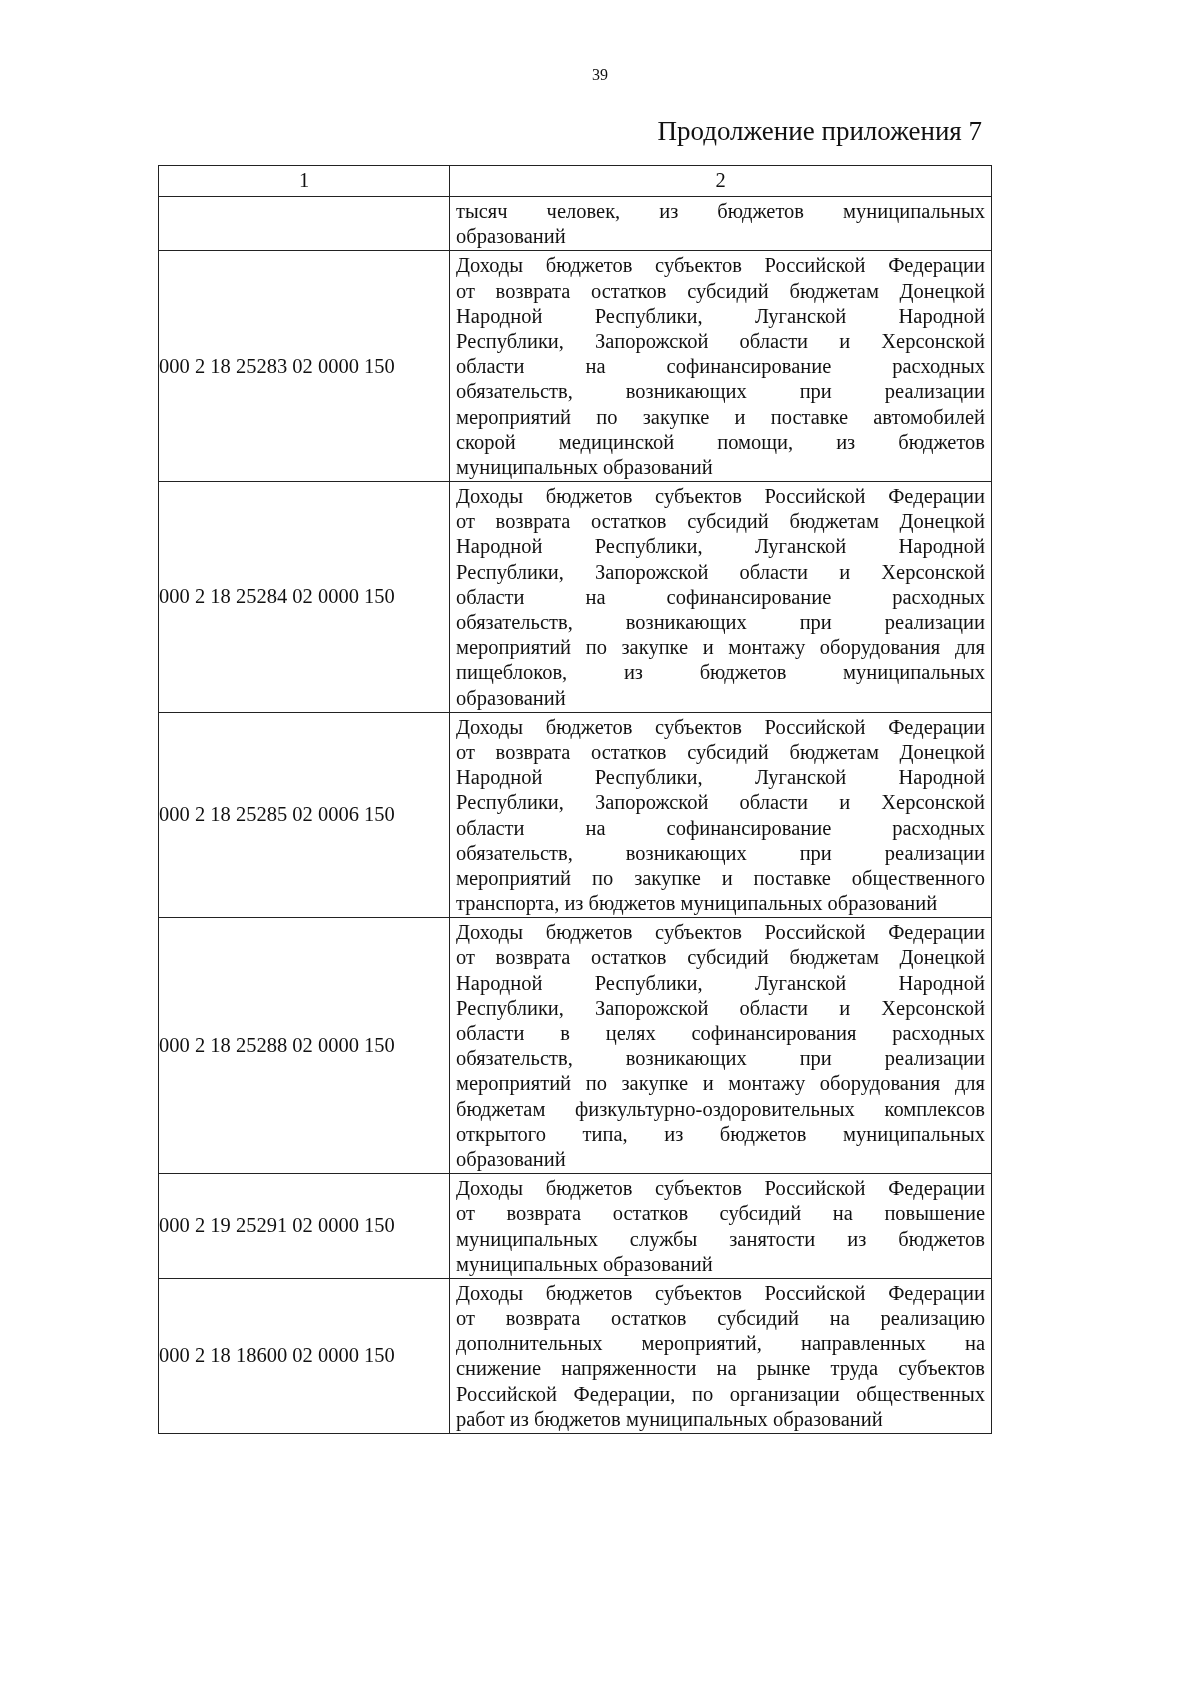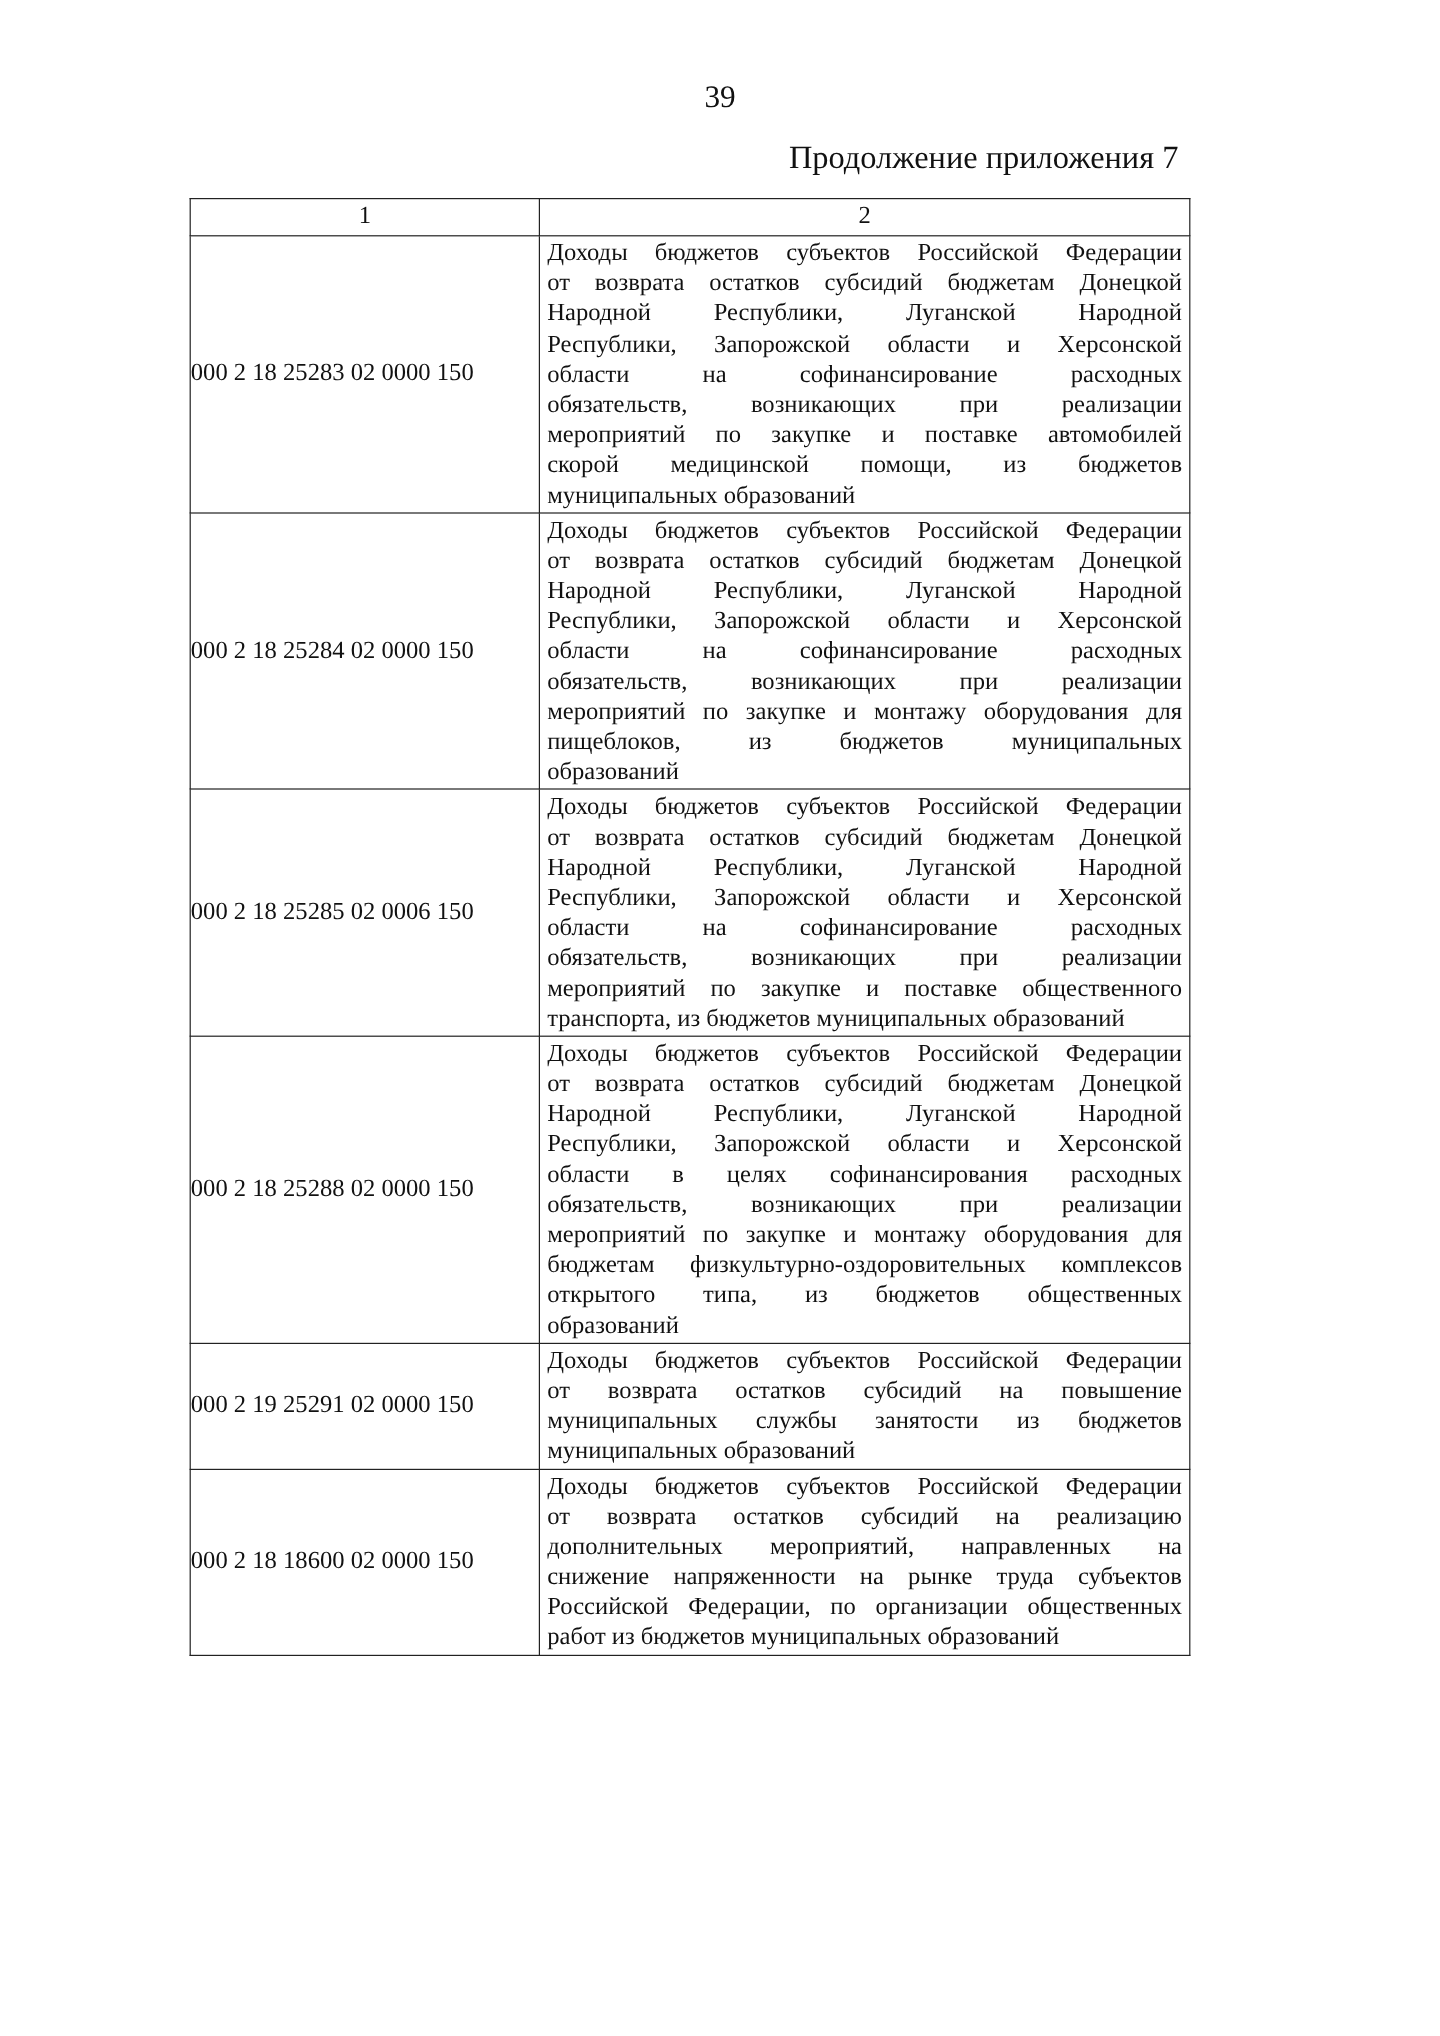--- a/index.html
+++ b/index.html
@@ -1,17 +1,17 @@
 <!DOCTYPE html>
 <html><head>
 <meta charset="utf-8">
 <style>
   html, body { margin: 0; padding: 0; background: #ffffff; }
   body { width: 1200px; height: 1697px; position: relative; font-family: "Liberation Serif", serif; color: #111; }
-  .page-number { position: absolute; top: 66px; left: 0; width: 1200px; text-align: center; font-size: 26px; }
+  .page-number { position: absolute; top: 66px; left: 0; width: 1200px; text-align: center; font-size: 16px; }
   .continuation { position: absolute; top: 116px; right: 218px; font-size: 27px; }
   table.main { position: absolute; top: 165px; left: 158px; width: 833px; border-collapse: collapse; table-layout: fixed; }
   table.main td { border: 1.5px solid #222; font-size: 20.5px; line-height: 25.2px; vertical-align: middle; padding: 0; }
   col.c1 { width: 291px; }
   col.c2 { width: 542px; }
   .hdr td { text-align: center; height: 30px; }
   .code { text-align: left; white-space: nowrap; }
   .desc { padding: 2px 6px 1px 6px !important; }
   .line { display: block; text-align: justify; text-align-last: justify; height: 25.2px; overflow: hidden; }
   .line.last { text-align-last: left; }
@@ -25,20 +25,27 @@
 <table class="main">
   <colgroup>
       <col class="c1">
       <col class="c2">
     </colgroup>
   <tbody id="tbody">
     <tr class="hdr">
       <td>1</td>
       <td>2</td>
     </tr>
+  <tr>
+        <td class="code"></td>
+        <td class="desc">
+          <span class="line">тысяч человек, из бюджетов муниципальных</span>
+          <span class="line last">образований</span>
+        </td>
+      </tr>
       <tr>
         <td class="code">000  2 18 25283 02 0000 150</td>
         <td class="desc">
           <span class="line">Доходы бюджетов субъектов Российской Федерации</span>
           <span class="line">от возврата остатков субсидий бюджетам Донецкой</span>
           <span class="line">Народной Республики, Луганской Народной</span>
           <span class="line">Республики, Запорожской области и Херсонской</span>
           <span class="line">области на софинансирование расходных</span>
           <span class="line">обязательств, возникающих при реализации</span>
           <span class="line">мероприятий по закупке и поставке автомобилей</span>
@@ -77,21 +84,21 @@
         <td class="code">000  2 18 25288 02 0000 150</td>
         <td class="desc">
           <span class="line">Доходы бюджетов субъектов Российской Федерации</span>
           <span class="line">от возврата остатков субсидий бюджетам Донецкой</span>
           <span class="line">Народной Республики, Луганской Народной</span>
           <span class="line">Республики, Запорожской области и Херсонской</span>
           <span class="line">области в целях софинансирования расходных</span>
           <span class="line">обязательств, возникающих при реализации</span>
           <span class="line">мероприятий по закупке и монтажу оборудования для</span>
           <span class="line">бюджетам физкультурно-оздоровительных комплексов</span>
-          <span class="line">открытого типа, из бюджетов общественных</span>
+          <span class="line">открытого типа, из бюджетов муниципальных</span>
           <span class="line last">образований</span>
         </td>
       </tr>
       <tr>
         <td class="code">000  2 19 25291 02 0000 150</td>
         <td class="desc">
           <span class="line">Доходы бюджетов субъектов Российской Федерации</span>
           <span class="line">от возврата остатков субсидий на повышение</span>
           <span class="line">муниципальных службы занятости из бюджетов</span>
           <span class="line last">муниципальных образований</span>

